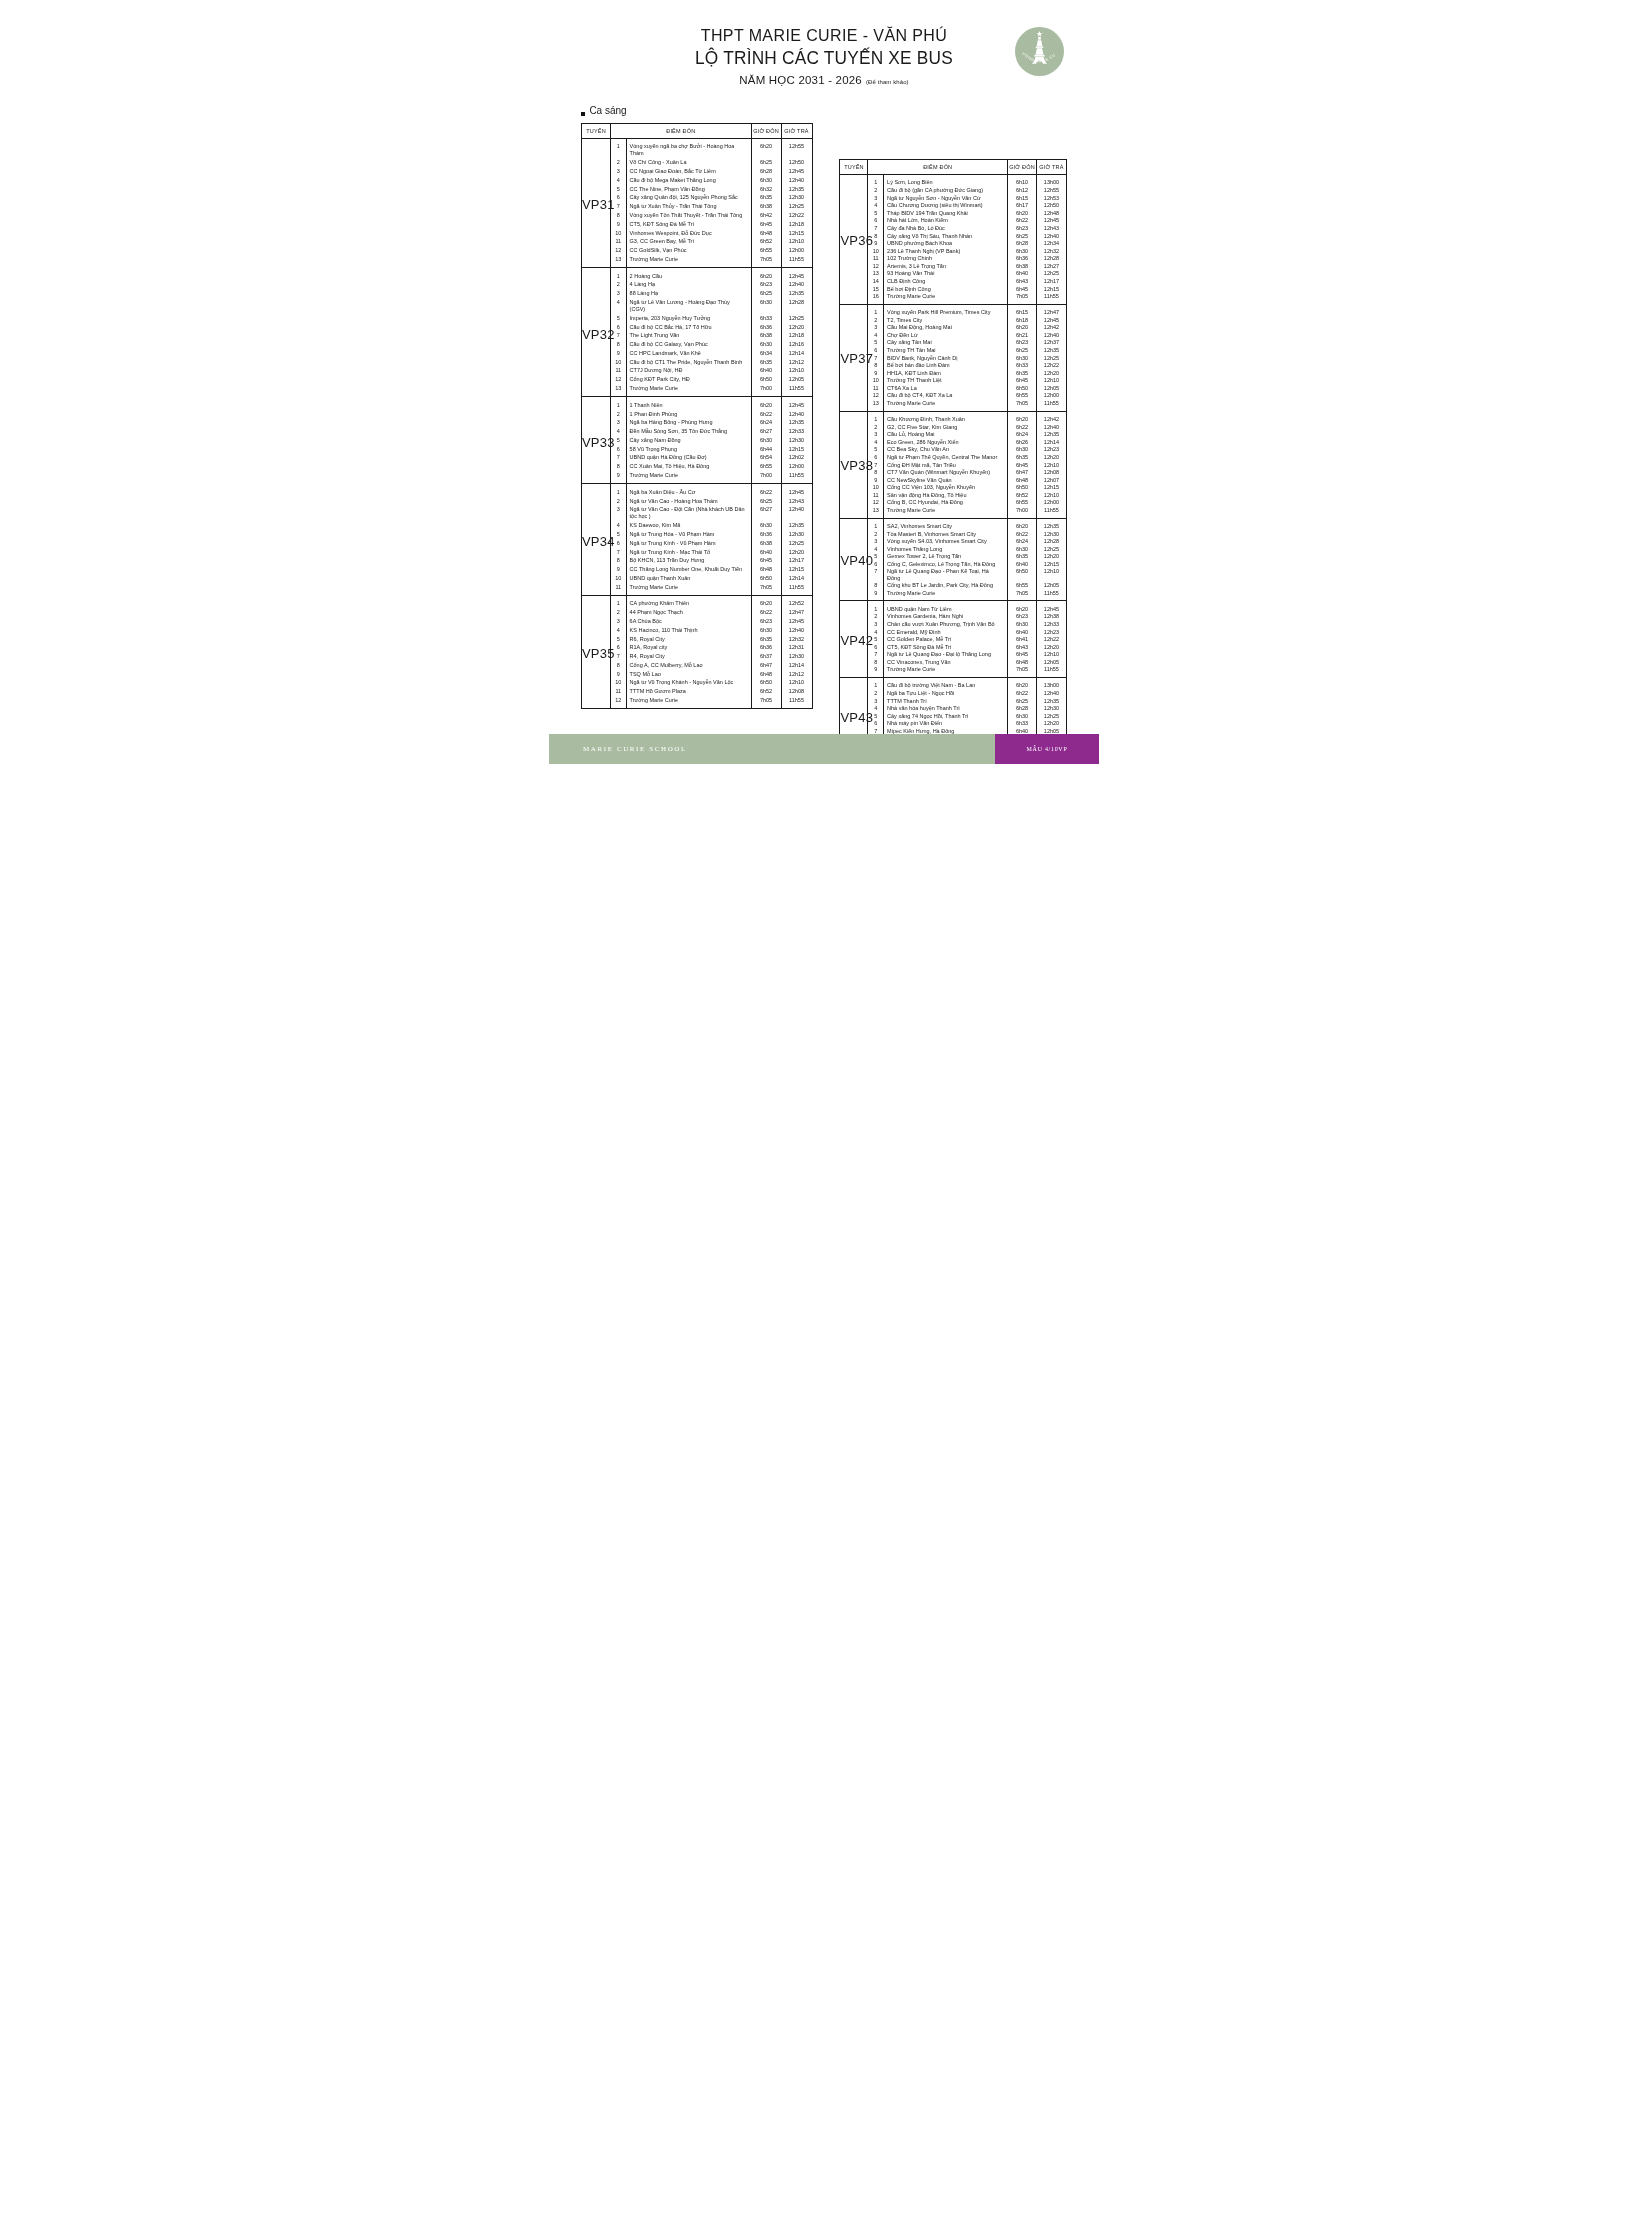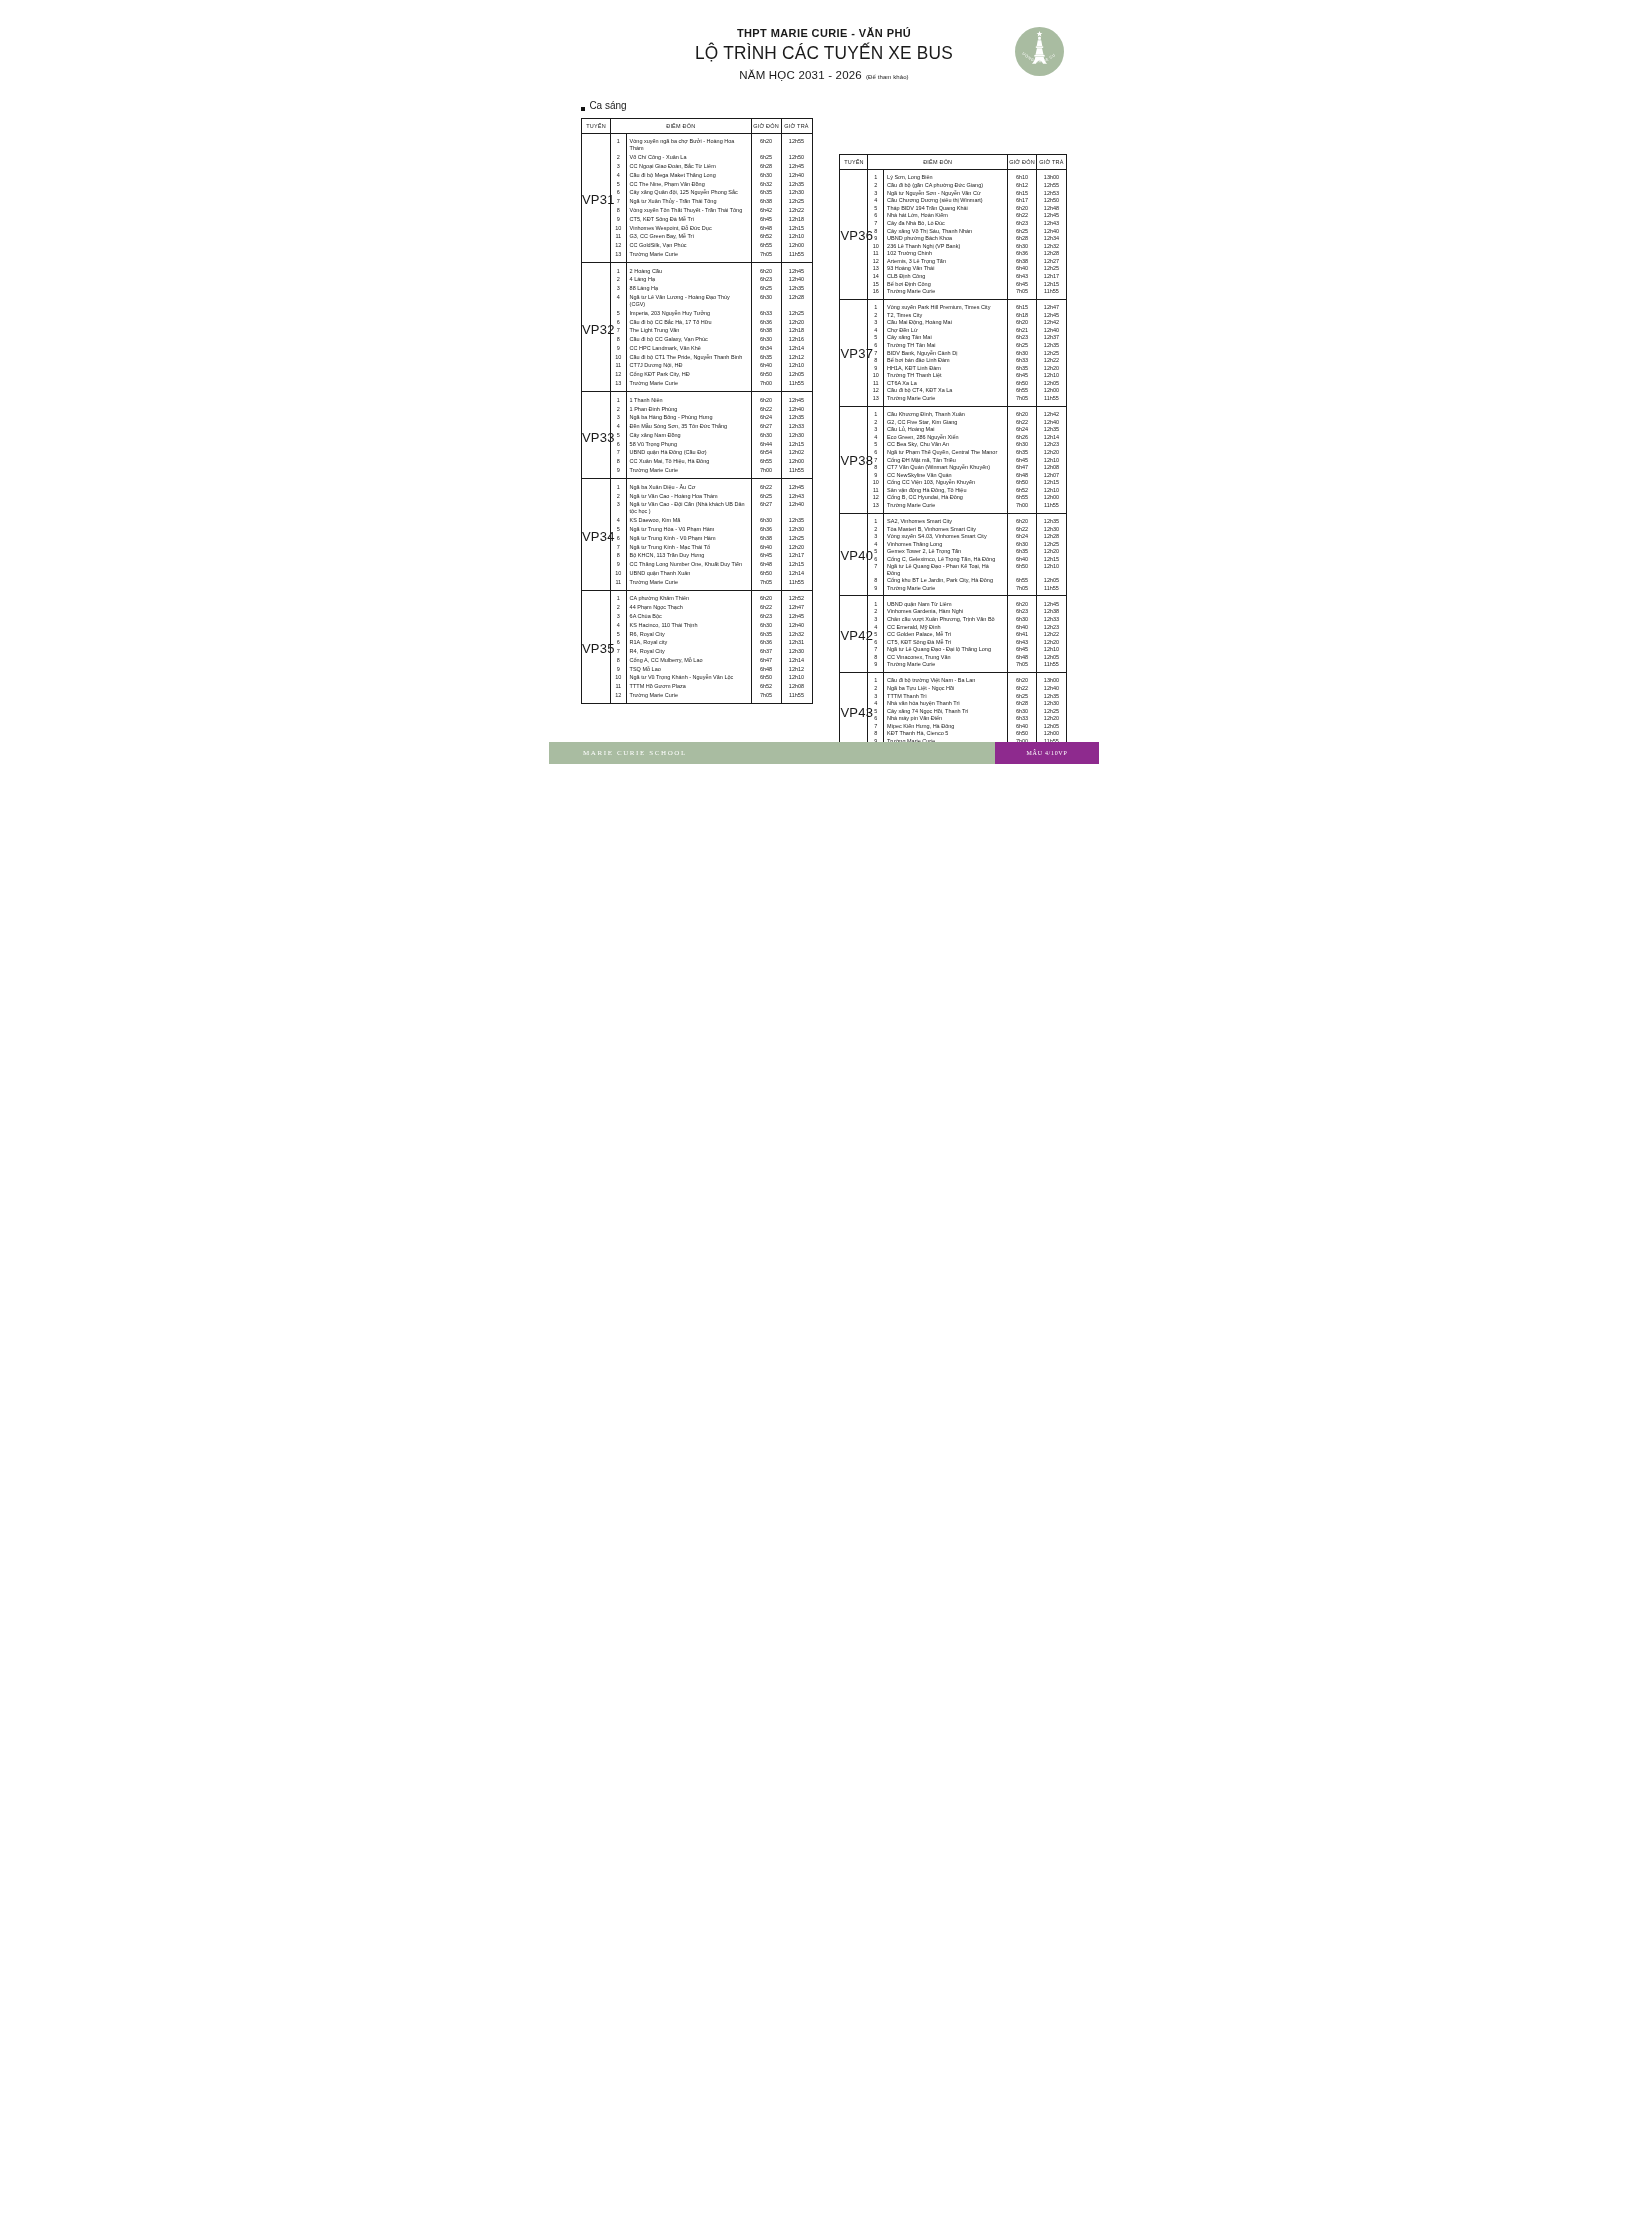--- a/index.html
+++ b/index.html
@@ -13,21 +13,21 @@
   .page {
     position: relative;
     width: 550px;
     height: 777px;
     margin: 0 auto;
     background: #ffffff;
     overflow: hidden;
   }
   
   .header { text-align: center; padding-top: 27.5px; line-height: 1; }
-  .school-title { font-size: 11px; font-weight: bold; letter-spacing: 0.4px; }
+  .school-title { font-size: 16px; font-weight: normal; letter-spacing: 0.4px; }
   .main-title { font-size: 17.3px; font-weight: normal; letter-spacing: 0.2px; margin-top: 6.6px; transform: scaleY(1.08); }
   .year-line { margin-top: 8px; font-size: 11.5px; font-weight: normal; letter-spacing: 0.2px; }
   .year-line .note { font-size: 6px; letter-spacing: 0.1px; margin-left: 4px; }
   
   .logo { position: absolute; top: 26.6px; right: 35px; width: 49px; height: 49px; }
   
   .section-label {
     margin: 17.7px 0 0 32px;
     font-size: 10px;
     display: flex; align-items: flex-end;
@@ -57,21 +57,21 @@
     border-right: 0.4px solid var(--ink);
     text-align: center; vertical-align: middle;
     font-size: 13px; letter-spacing: 0.2px;
   }
   td.num  { text-align: center; border-right: 0.4px solid var(--ink); }
   td.name { text-align: left; padding-left: 3.1px; padding-right: 4px; border-right: 0.4px solid var(--ink); }
   td.t-don { border-right: 0.4px solid var(--ink); }
   td.time { text-align: center; }
   
   .footer-bar {
-    position: absolute; left: 0; right: 0; bottom: 13.3px; height: 22px;
+    position: absolute; left: 0; right: 0; bottom: 13.3px; height: 30px;
     display: flex; font-family: "Liberation Serif", serif;
   }
   .footer-green {
     width: 446px; background: var(--sage); color: #ffffff;
     display: flex; align-items: center; padding-left: 34px;
     font-size: 7px; letter-spacing: 1.6px;
   }
   .footer-purple {
     flex: 1; background: var(--purple); color: #ffffff;
     display: flex; align-items: center; justify-content: center;

